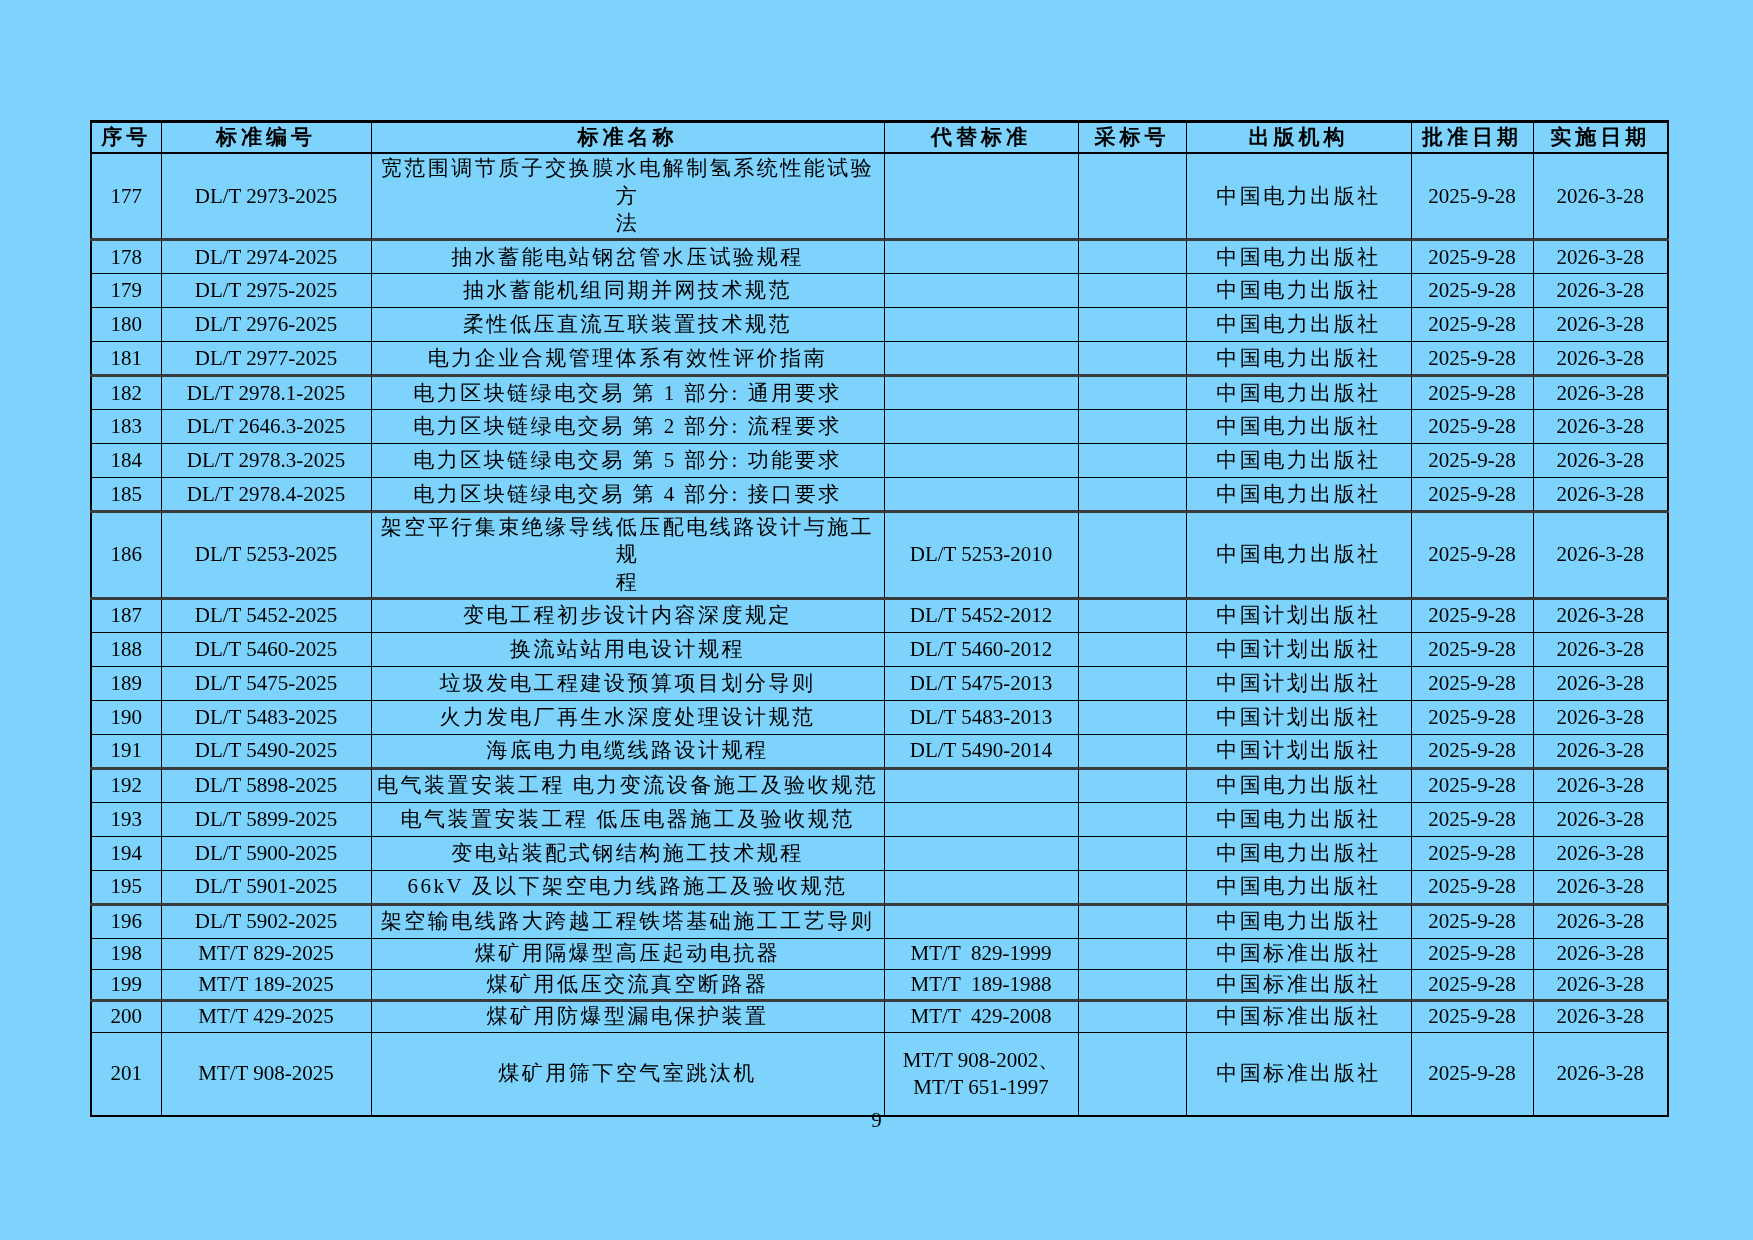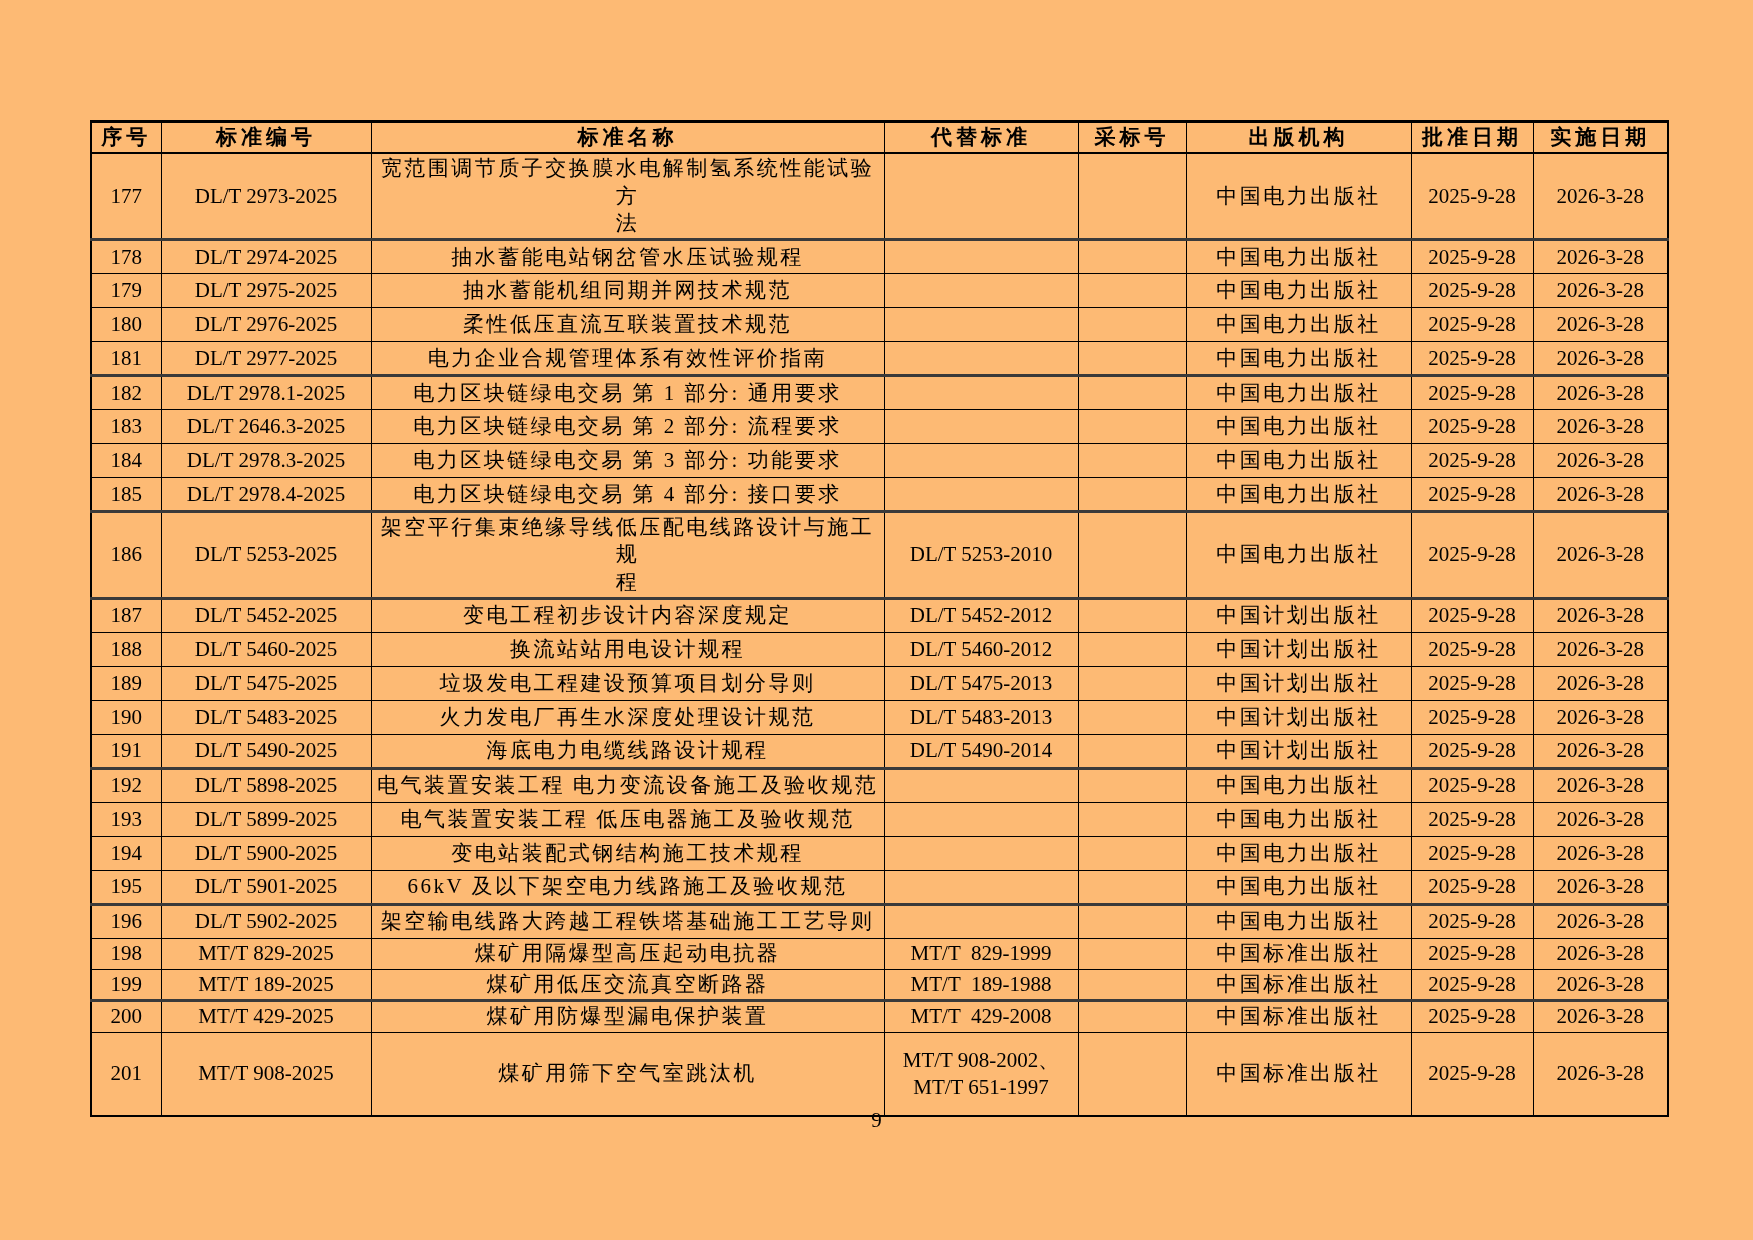--- a/index.html
+++ b/index.html
@@ -11,21 +11,21 @@
     width: 1753px;
     height: 1240px;
     position: relative;
     overflow: hidden;
     font-family: "Liberation Serif", "DejaVu Serif", serif;
     color: #000000;
   }
   .page {
     position: absolute;
     inset: 0;
-    background: #fdba74;
+    background: #7dd3fc;
   }
   table.standards {
     position: absolute;
     left: 90px;
     top: 120px;
     width: 1577px;
     border-collapse: collapse;
     table-layout: fixed;
     border: 2px solid #000000;
     border-top-width: 3px;
@@ -166,21 +166,21 @@
     <td class="cjk">电力区块链绿电交易 第 2 部分: 流程要求</td>
     <td class="num"></td>
     <td class="num"></td>
     <td class="cjk">中国电力出版社</td>
     <td class="num">2025-9-28</td>
     <td class="num">2026-3-28</td>
   </tr>
         <tr style="height: 34px;">
     <td class="num">184</td>
     <td class="num">DL/T 2978.3-2025</td>
-    <td class="cjk">电力区块链绿电交易 第 3 部分: 功能要求</td>
+    <td class="cjk">电力区块链绿电交易 第 5 部分: 功能要求</td>
     <td class="num"></td>
     <td class="num"></td>
     <td class="cjk">中国电力出版社</td>
     <td class="num">2025-9-28</td>
     <td class="num">2026-3-28</td>
   </tr>
         <tr class="thick-after" style="height: 34px;">
     <td class="num">185</td>
     <td class="num">DL/T 2978.4-2025</td>
     <td class="cjk">电力区块链绿电交易 第 4 部分: 接口要求</td>

